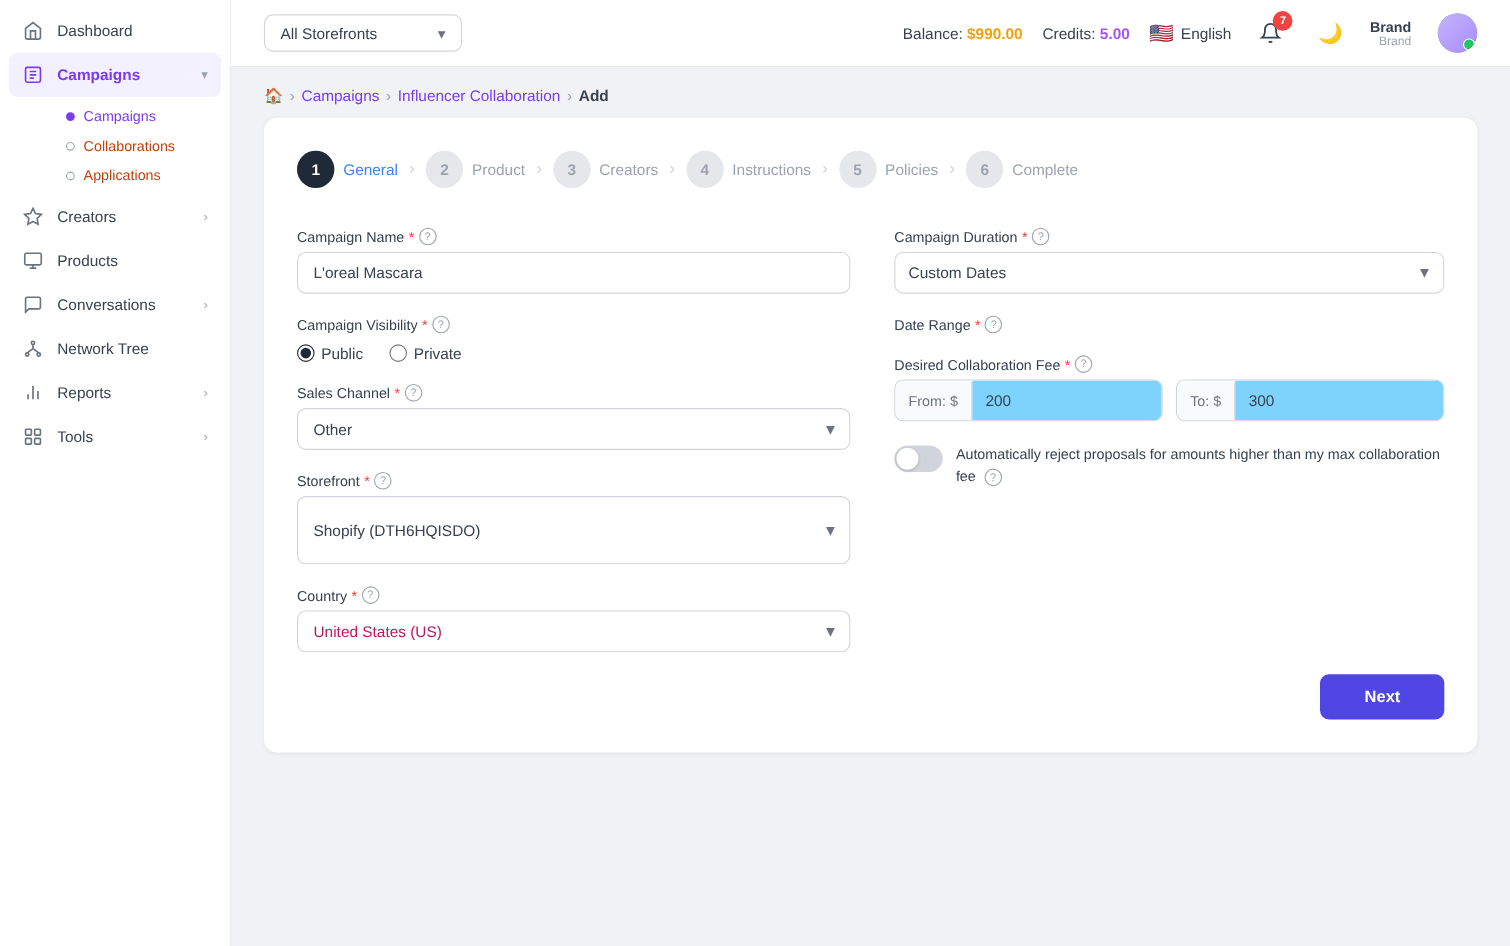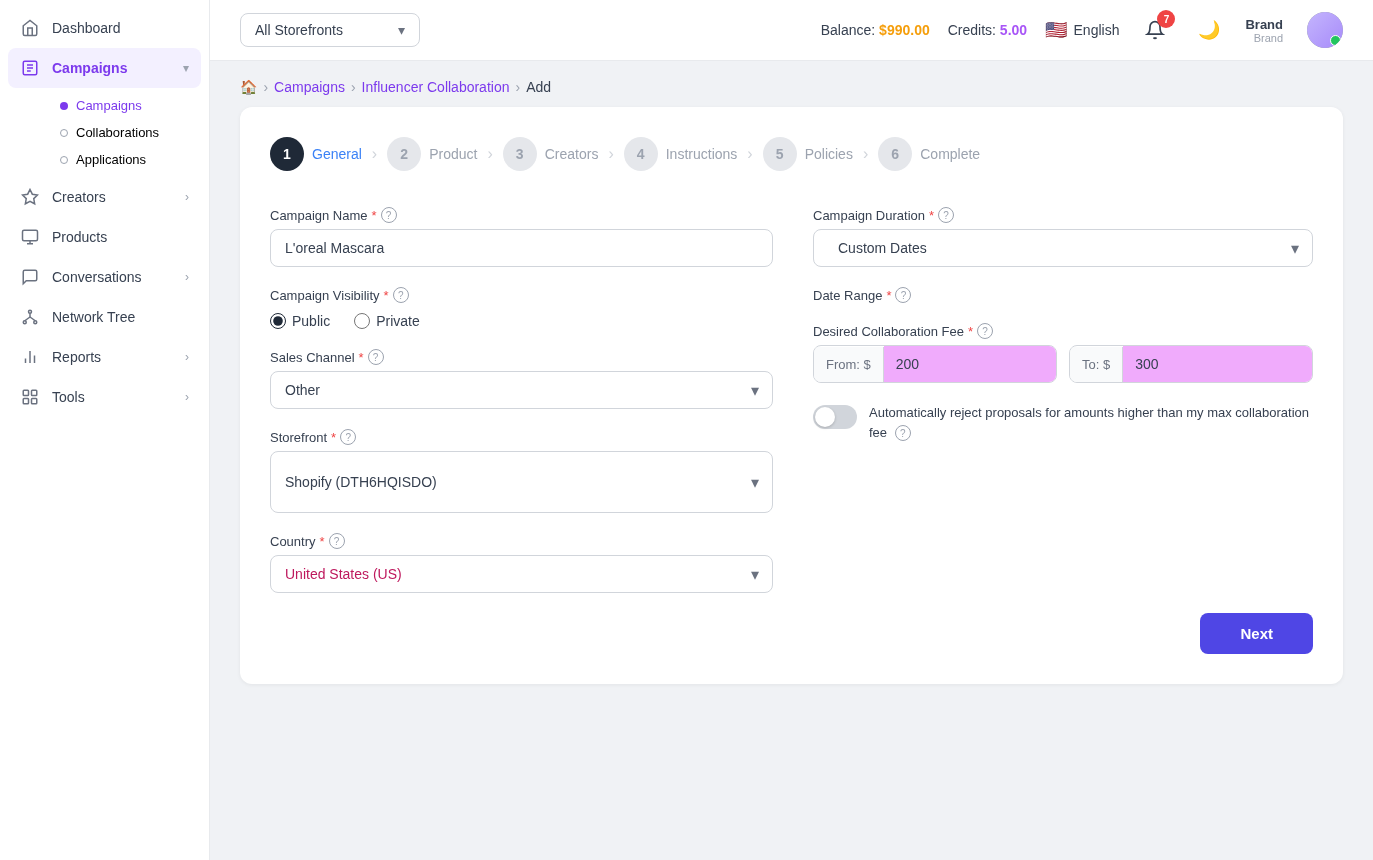--- a/index.html
+++ b/index.html
@@ -53,21 +53,21 @@
       color: #374151;
       border-radius: 0;
       position: relative;
     }
     .nav-item.active { background: #f3f0ff; border-radius: 8px; margin: 0 8px; padding: 10px 12px; }
     .nav-item.active .nav-label { color: #7c3aed; font-weight: 600; }
     .nav-item .nav-icon { width: 20px; height: 20px; display: flex; align-items: center; justify-content: center; flex-shrink: 0; }
     .nav-item .chevron { margin-left: auto; color: #9ca3af; font-size: 12px; }
 
     .sub-nav { padding: 4px 0 4px 44px; }
-    .sub-nav-item { padding: 6px 16px; font-size: 13px; color: #000000; cursor: pointer; display: flex; align-items: center; gap: 8px; }
+    .sub-nav-item { padding: 6px 16px; font-size: 13px; color: #c2410c; cursor: pointer; display: flex; align-items: center; gap: 8px; }
     .sub-nav-item.active { color: #7c3aed; }
     .sub-dot { width: 8px; height: 8px; border-radius: 50%; background: #7c3aed; flex-shrink: 0; }
     .sub-dot-empty { width: 8px; height: 8px; border-radius: 50%; border: 1.5px solid #9ca3af; flex-shrink: 0; }
 
     
     .main { flex: 1; display: flex; flex-direction: column; overflow: hidden; }
 
     
     .topbar {
       background: #fff;
@@ -114,21 +114,21 @@
     .avatar-img { width: 100%; height: 100%; background: linear-gradient(135deg, #c4b5fd, #a78bfa); border-radius: 50%; }
 
     
     .content-area { flex: 1; overflow-y: auto; padding: 0; background: #f0f2f5; }
 
     
     .breadcrumb-bar { padding: 18px 30px 12px; display: flex; align-items: center; gap: 6px; font-size: 14px; }
     .breadcrumb-home { color: #374151; cursor: pointer; }
     .breadcrumb-sep { color: #9ca3af; }
     .breadcrumb-link { color: #7c3aed; font-weight: 500; cursor: pointer; }
-    .breadcrumb-current { color: #374151; font-weight: 400; }
+    .breadcrumb-current { color: #374151; font-weight: 700; }
 
     
     .form-card { background: #fff; margin: 0 30px 30px; border-radius: 12px; padding: 30px; box-shadow: 0 1px 4px rgba(0,0,0,0.06); }
 
     
     .stepper { display: flex; align-items: center; gap: 0; margin-bottom: 36px; }
     .step { display: flex; align-items: center; gap: 8px; }
     .step-circle {
       width: 34px; height: 34px; border-radius: 50%;
       display: flex; align-items: center; justify-content: center;
@@ -192,21 +192,21 @@
       font-size: 14px;
       color: #374151;
       background: #fff;
       cursor: pointer;
     }
 
     
     .fee-range { display: flex; gap: 12px; align-items: center; }
     .fee-input-group { display: flex; align-items: center; gap: 0; border: 1.5px solid #d1d5db; border-radius: 8px; overflow: hidden; flex: 1; }
     .fee-prefix { padding: 10px 12px; background: #f9fafb; font-size: 13px; color: #6b7280; border-right: 1.5px solid #d1d5db; white-space: nowrap; }
-    .fee-input { border: none; padding: 10px 12px; font-size: 14px; color: #374151; width: 100%; outline: none; background: #f0abfc; }
+    .fee-input { border: none; padding: 10px 12px; font-size: 14px; color: #374151; width: 100%; outline: none; background: #7dd3fc; }
 
     
     .toggle-row { display: flex; align-items: flex-start; gap: 12px; }
     .toggle-switch {
       position: relative;
       width: 44px;
       height: 24px;
       flex-shrink: 0;
       margin-top: 2px;
     }
@@ -541,21 +541,21 @@
 
         <div class="form-right">
 
           <div class="field-group">
             <label class="field-label">
               <span>Campaign Duration</span>
               <span class="required">*</span>
               <div class="help-icon">?</div>
             </label>
             <div class="select-wrapper">
-              <select class="select-input" style="width:100%;padding:10px 24px;border:1.5px solid #d1d5db;border-radius:8px;font-size:14px;color:#374151;background:#fff;appearance:none;cursor:pointer;">
+              <select class="select-input" style="width:100%;padding:10px 12px;border:1.5px solid #d1d5db;border-radius:8px;font-size:14px;color:#374151;background:#fff;appearance:none;cursor:pointer;">
                 <option>Custom Dates</option>
                 <option>1 Week</option>
                 <option>2 Weeks</option>
                 <option>1 Month</option>
               </select>
               <span class="chevron-down">▾</span>
             </div>
           </div>
 
           <div class="field-group">

